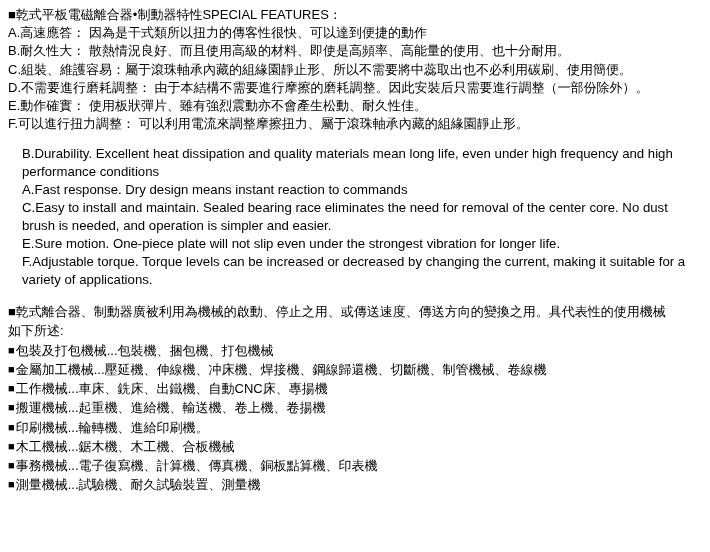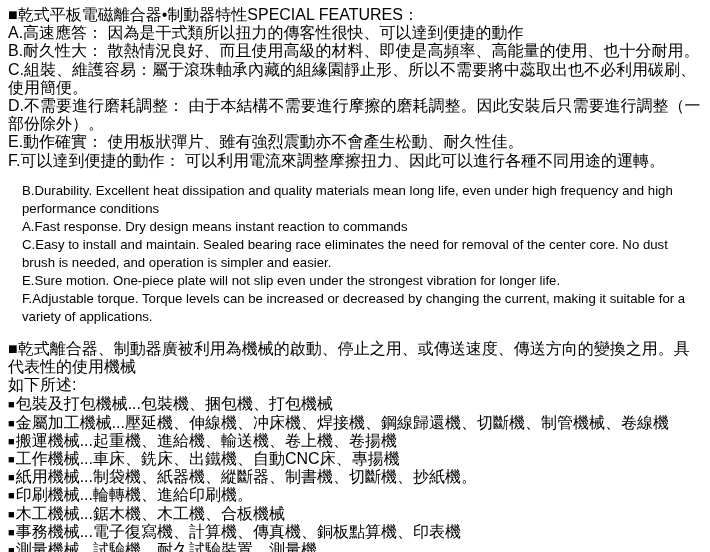--- a/index.html
+++ b/index.html
@@ -24,21 +24,21 @@
   .section {
     margin: 0;
   }
   .line {
     font-size: 13.2px;
     line-height: 17.6px;
     white-space: normal;
     letter-spacing: 0px;
   }
   .cjk {
-    font-size: 16px;
+    font-size: 13px;
     line-height: 18.2px;
   }
   .bullet-sq::before {
     content: "■";
     font-size: 11px;
     padding-right: 1px;
     vertical-align: 1px;
   }
   .heading-row {
     display: block;
@@ -73,21 +73,21 @@
       <span>■</span><span>乾式平板電磁離合器</span><span>•</span><span>制動器特性</span><span>SPECIAL FEATURES</span><span>：</span>
     </div>
   </div>
 
   <div class="section">
     <div class="line cjk">A.高速應答：  因為是干式類所以扭力的傳客性很快、可以達到便捷的動作</div>
     <div class="line cjk">B.耐久性大：  散熱情況良好、而且使用高級的材料、即使是高頻率、高能量的使用、也十分耐用。</div>
     <div class="line cjk">C.組裝、維護容易：屬于滾珠軸承內藏的組緣園靜止形、所以不需要將中蕊取出也不必利用碳刷、使用簡便。</div>
     <div class="line cjk">D.不需要進行磨耗調整：  由于本結構不需要進行摩擦的磨耗調整。因此安裝后只需要進行調整（一部份除外）。</div>
     <div class="line cjk">E.動作確實：  使用板狀彈片、雖有強烈震動亦不會產生松動、耐久性佳。</div>
-    <div class="line cjk">F.可以達到便捷的動作：  可以利用電流來調整摩擦扭力、因此可以進行各種不同用途的運轉。</div>
+    <div class="line cjk">F.可以進行扭力調整：  可以利用電流來調整摩擦扭力、屬于滾珠軸承內藏的組緣園靜止形。</div>
   </div>
 
   <div class="section en-block">
     <div class="en-item">
         <span class="cont">B.Durability. Excellent heat dissipation and quality materials mean long life, even under high frequency and high performance conditions</span>
       </div>
     <div class="en-item">
         <span class="cont">A.Fast response. Dry design means instant reaction to commands</span>
       </div>
     <div class="en-item">
@@ -102,23 +102,22 @@
   </div>
 
   <div class="section zh-para">
     <div class="line cjk"><span>■</span><span>乾式離合器、制動器廣被利用為機械的啟動、停止之用、或傳送速度、傳送方向的變換之用。具代表性的使用機械</span></div>
     <div class="line cjk">如下所述:</div>
   </div>
 
   <div class="section list-block">
     <div class="line cjk bullet-sq">包裝及打包機械...包裝機、捆包機、打包機械</div>
     <div class="line cjk bullet-sq">金屬加工機械...壓延機、伸線機、冲床機、焊接機、鋼線歸還機、切斷機、制管機械、卷線機</div>
+    <div class="line cjk bullet-sq">工作機械...車床、銑床、出鐵機、自動CNC床、專揚機</div>
     <div class="line cjk bullet-sq">搬運機械...起重機、進給機、輸送機、卷上機、卷揚機</div>
-    <div class="line cjk bullet-sq">工作機械...車床、銑床、出鐵機、自動CNC床、專揚機</div>
-    <div class="line cjk bullet-sq">紙用機械...制袋機、紙器機、縱斷器、制書機、切斷機、抄紙機。</div>
     <div class="line cjk bullet-sq">印刷機械...輪轉機、進給印刷機。</div>
     <div class="line cjk bullet-sq">木工機械...鋸木機、木工機、合板機械</div>
     <div class="line cjk bullet-sq">事務機械...電子復寫機、計算機、傳真機、銅板點算機、印表機</div>
     <div class="line cjk bullet-sq">測量機械...試驗機、耐久試驗裝置、測量機</div>
 
   </div>
 
 </div>
 
 </body></html>

